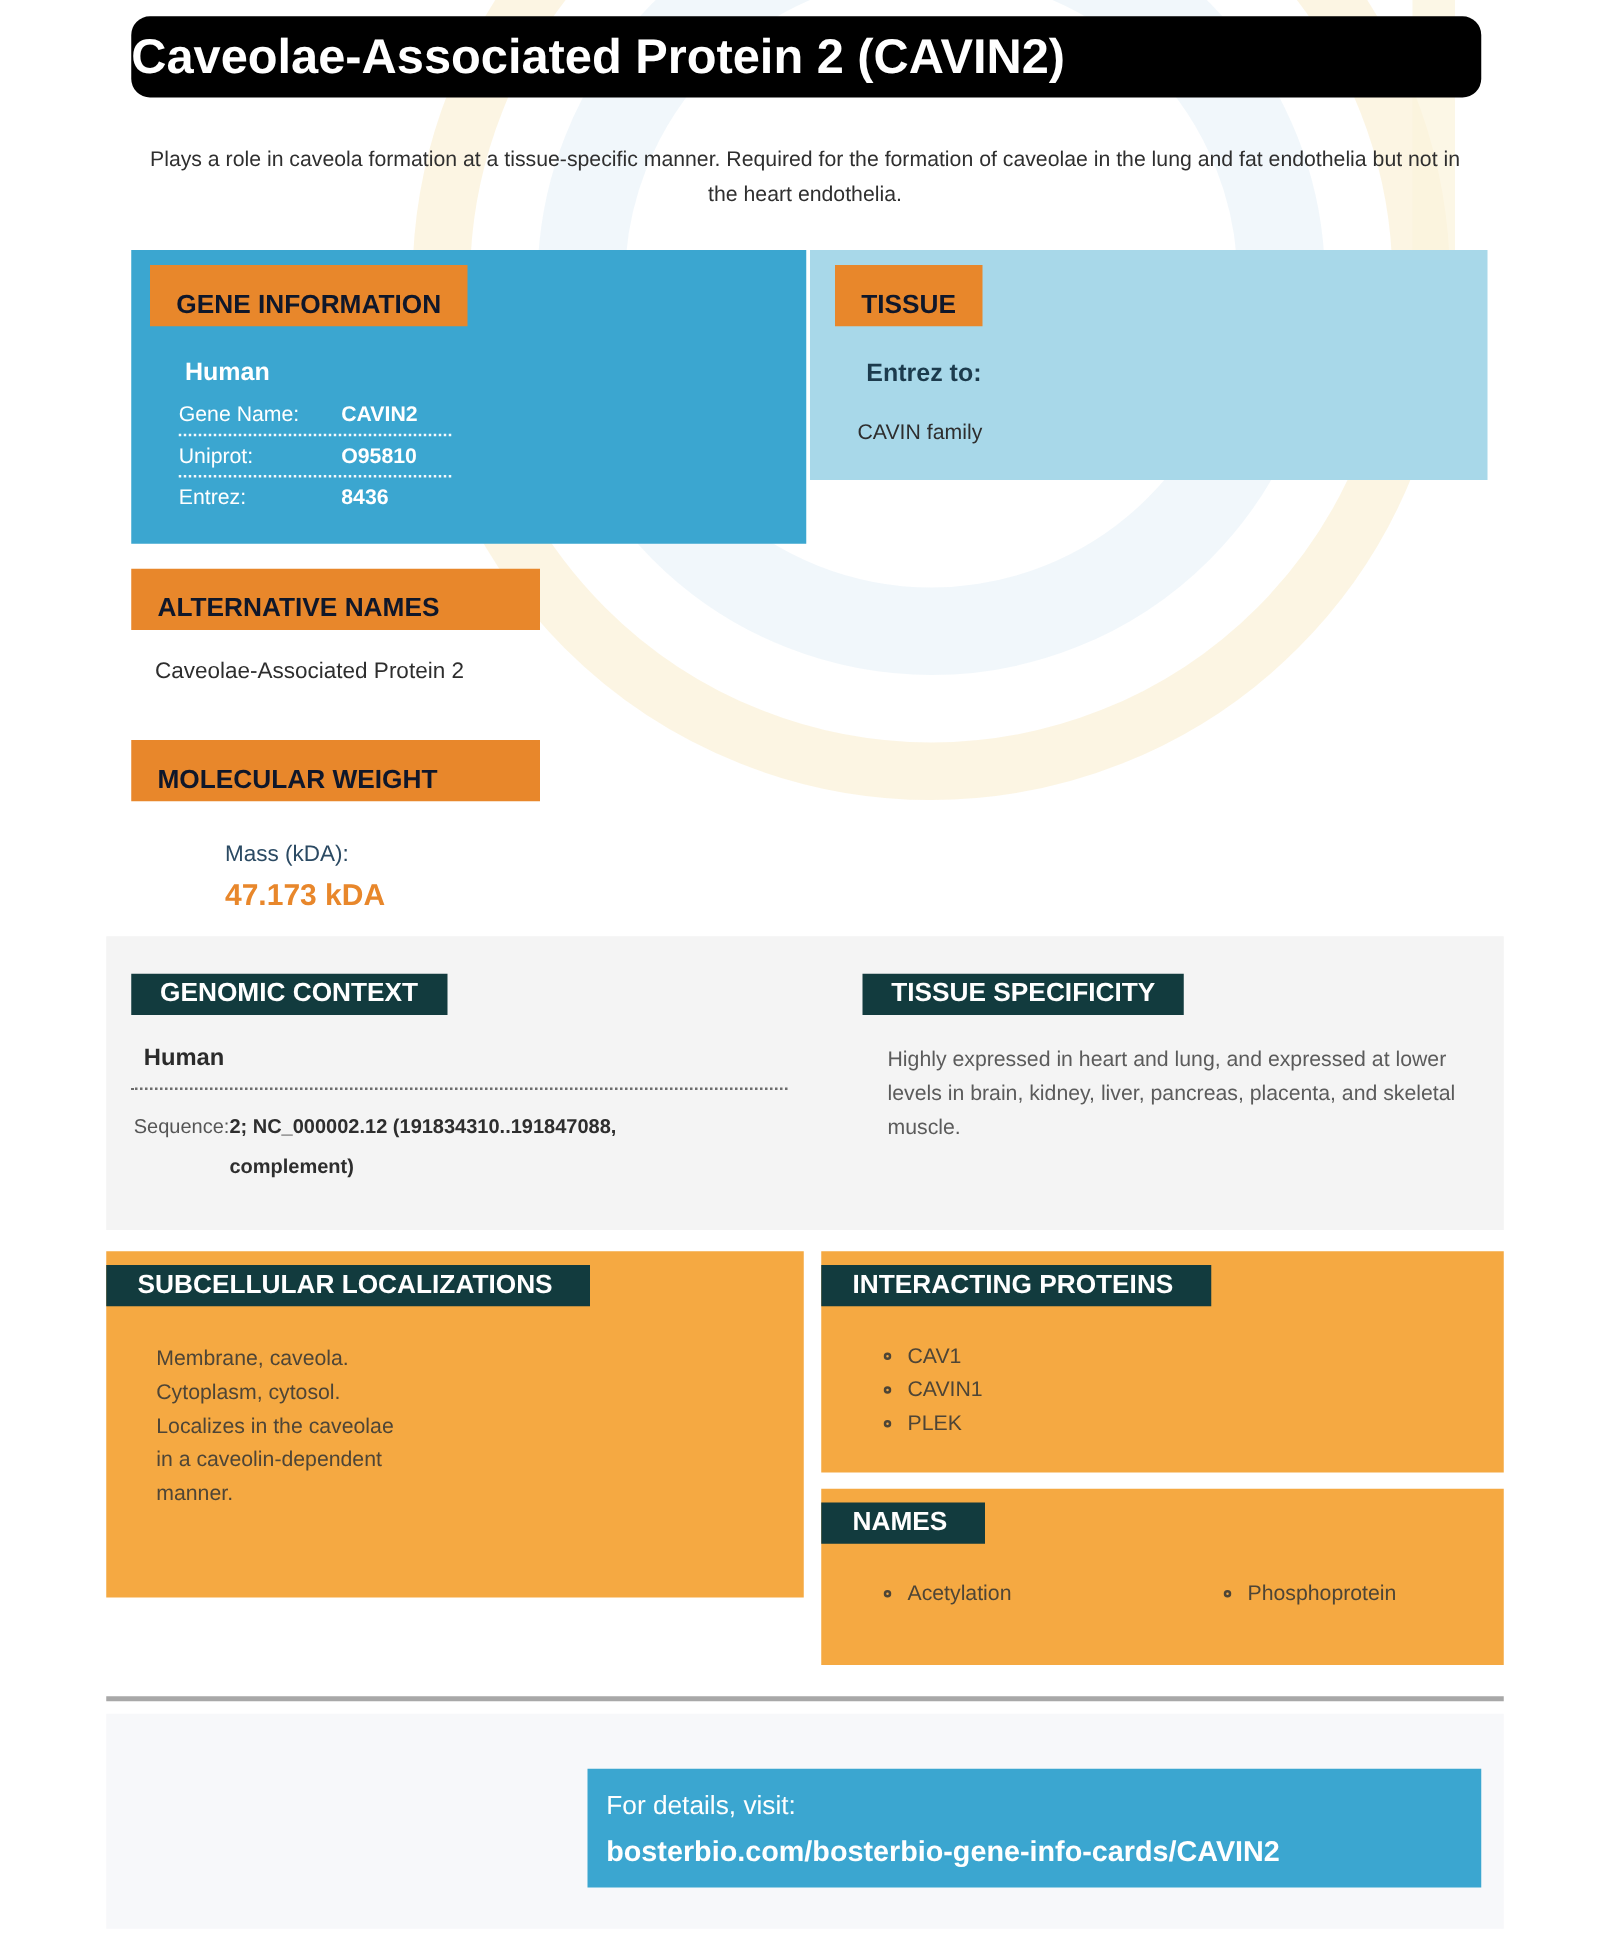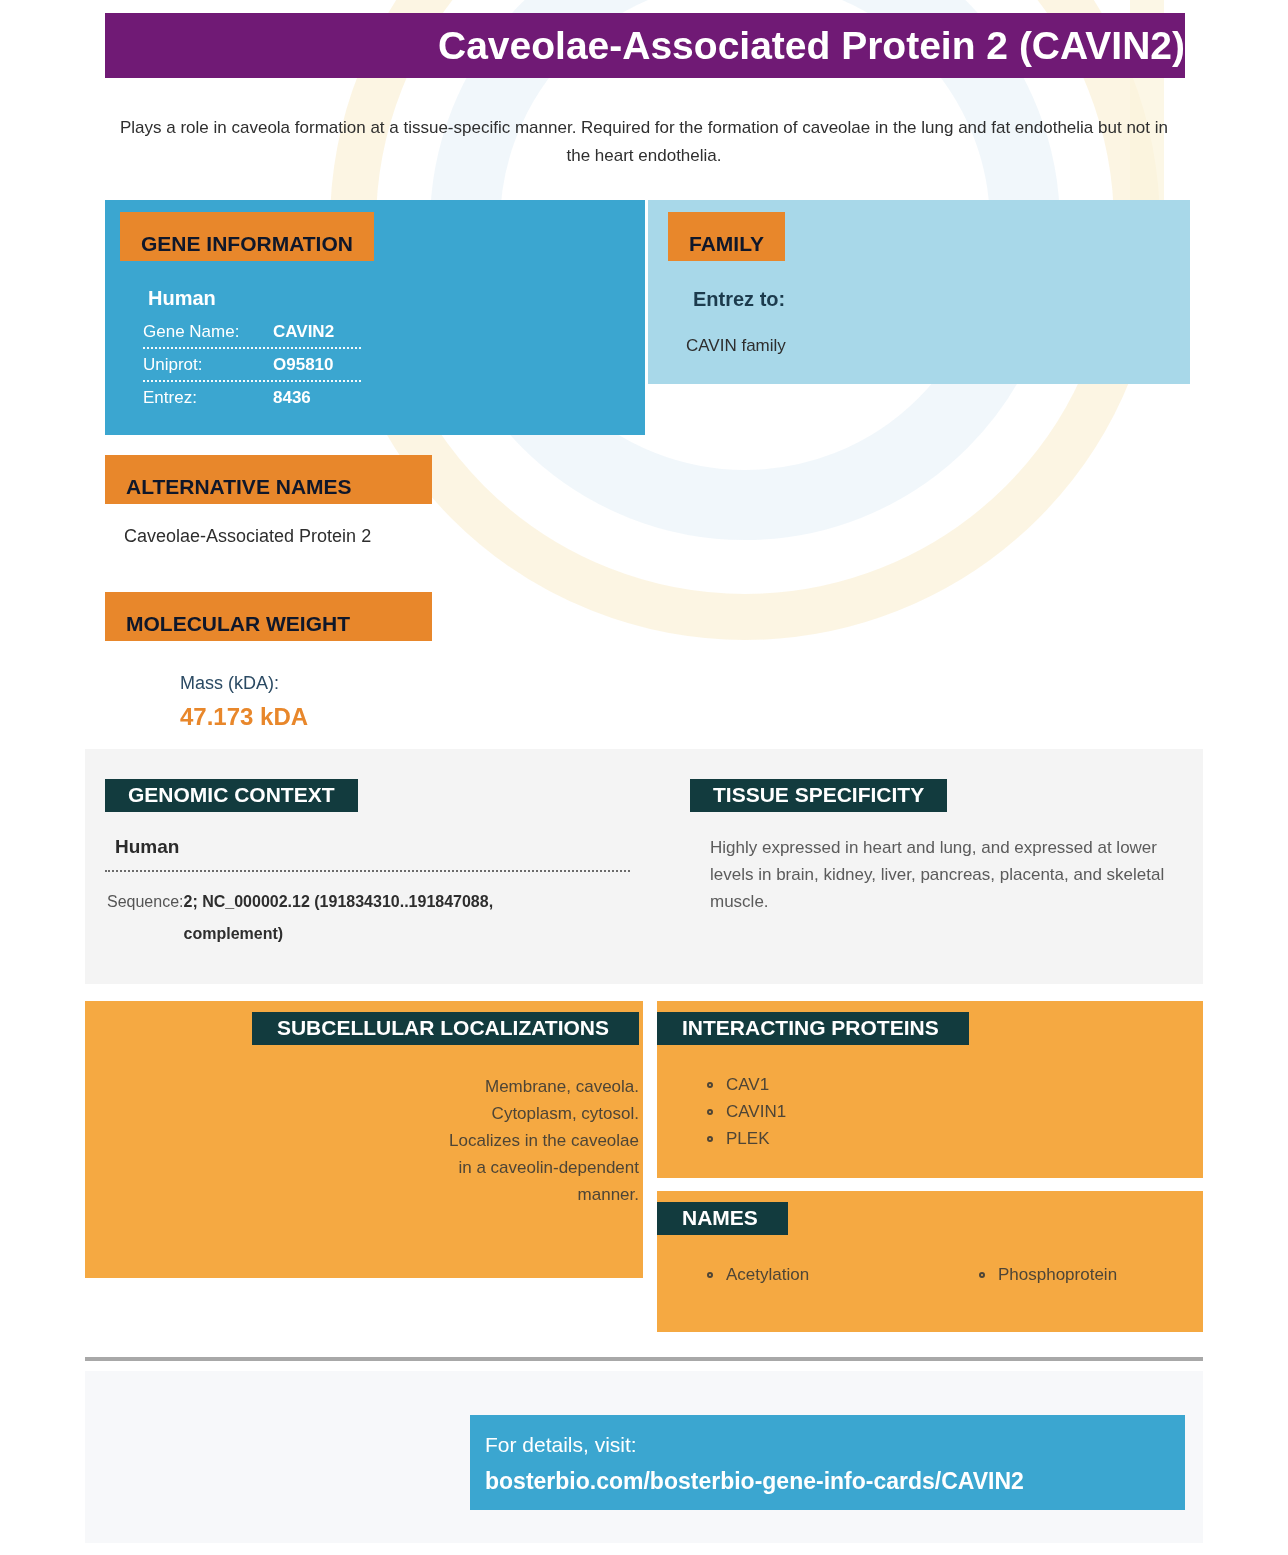--- a/index.html
+++ b/index.html
@@ -11,22 +11,22 @@
   .watermark { position:absolute; inset:0; z-index:0; pointer-events:none; }
   .wm-circle-yellow { position:absolute; left:330px; top:-190px; width:830px; height:830px;
       border:46px solid #FBF3DC; border-radius:50%; opacity:.8; }
   .wm-circle-blue { position:absolute; left:430px; top:-90px; width:630px; height:630px;
       border:70px solid #F0F6FB; border-radius:50%; opacity:.9; }
   .wm-band { position:absolute; left:1130px; top:0; width:34px; height:300px; background:#FBF3DC; opacity:.7; }
 
   .content { position:relative; z-index:1; }
 
   
-  .banner { margin:13px 103px 0 105px; height:65px; background:#701a75;
-      display:flex; align-items:center; justify-content:flex-end; }
+  .banner { margin:13px 103px 0 105px; height:65px; background:#000000;
+      display:flex; align-items:center; justify-content:flex-start;border-radius:15px; }
   .banner h1 { color:#ffffff; font-size:39px; font-weight:bold; letter-spacing:0; }
 
   
   .subtitle { margin:28px auto 0 auto; max-width:1010px; text-align:center;
       font-size:24px; font-weight:bold; color:#3F3F3F; line-height:30px; }
   .description { margin:36px auto 0 auto; max-width:1070px; text-align:center;
       font-size:17px; color:#2F2F2F; line-height:28px; }
 
   
   .row1 { display:flex; align-items:flex-start; margin:30px 85px 0 105px; }
@@ -62,21 +62,21 @@
   .gc-location { margin:20px 0 0 2px; font-size:16px; color:#555555; }
   .gc-location .val { font-weight:bold; color:#2E2E2E; margin-left:26px; }
   .gc-dotline { margin-top:12px; width:525px; border-bottom:2px dotted #6B6B6B; }
   .gc-sequence { margin:14px 0 0 2px; font-size:16px; color:#555555; line-height:32px; display:flex; }
   .gc-sequence .val { font-weight:bold; color:#2E2E2E; display:inline-block; width:400px; vertical-align:top; }
   .ts-col { margin-left:40px; width:500px; }
   .ts-text { margin:22px 0 0 20px; width:468px; font-size:17px; color:#5B5B5B; line-height:27px; }
 
   
   .row2 { display:flex; align-items:flex-start; margin:17px 85px 0 85px; }
-  .subcell-box { width:558px; background:#F5A942; padding:11px 4px 70px 0; min-height:238px;text-align:right; }
+  .subcell-box { width:558px; background:#F5A942; padding:11px 4px 70px 0; min-height:238px; }
   .subcell-box .section-label-teal { padding-left:25px; padding-right:30px; }
   .subcell-lines { margin:28px 0 0 40px; font-size:17px; color:#4E4536; line-height:27px; }
   .right-stack { margin-left:14px; width:546px; }
   .interact-box { width:546px; background:#F5A942; padding:11px 0 26px 0; min-height:165px; }
   .interact-box .section-label-teal, .ptms-box .section-label-teal { padding-left:25px; padding-right:30px; }
   .bullet-list { margin:26px 0 0 50px; list-style:none; }
   .bullet-item { display:flex; align-items:center; font-size:17px; color:#4E4536; line-height:27px;text-align:center; }
   .bullet-dot { width:6px; height:6px; border:2px solid #4E4536; border-radius:50%;
       display:inline-block; margin-right:13px; flex:0 0 auto; }
   .ptms-box { width:546px; margin-top:13px; background:#F5A942; padding:11px 0 44px 0; min-height:132px; }
@@ -125,21 +125,21 @@
             <span class="val">O95810</span>
           </div>
           <div class="gene-row">
             <span class="lbl">Entrez:</span>
             <span class="val">8436</span>
           </div>
         </div>
       </div>
 
       <div class="family-box">
-        <span class="section-label-orange">FAMILY</span>
+        <span class="section-label-orange">TISSUE</span>
         <div class="family-belongs">Entrez to:</div>
         <div class="family-value">CAVIN family</div>
       </div>
 
     </div>
 
     <div class="alt-header">
       <span class="section-label-orange">ALTERNATIVE NAMES</span>
     </div>
     <div class="alt-value">Caveolae-Associated Protein 2</div>

